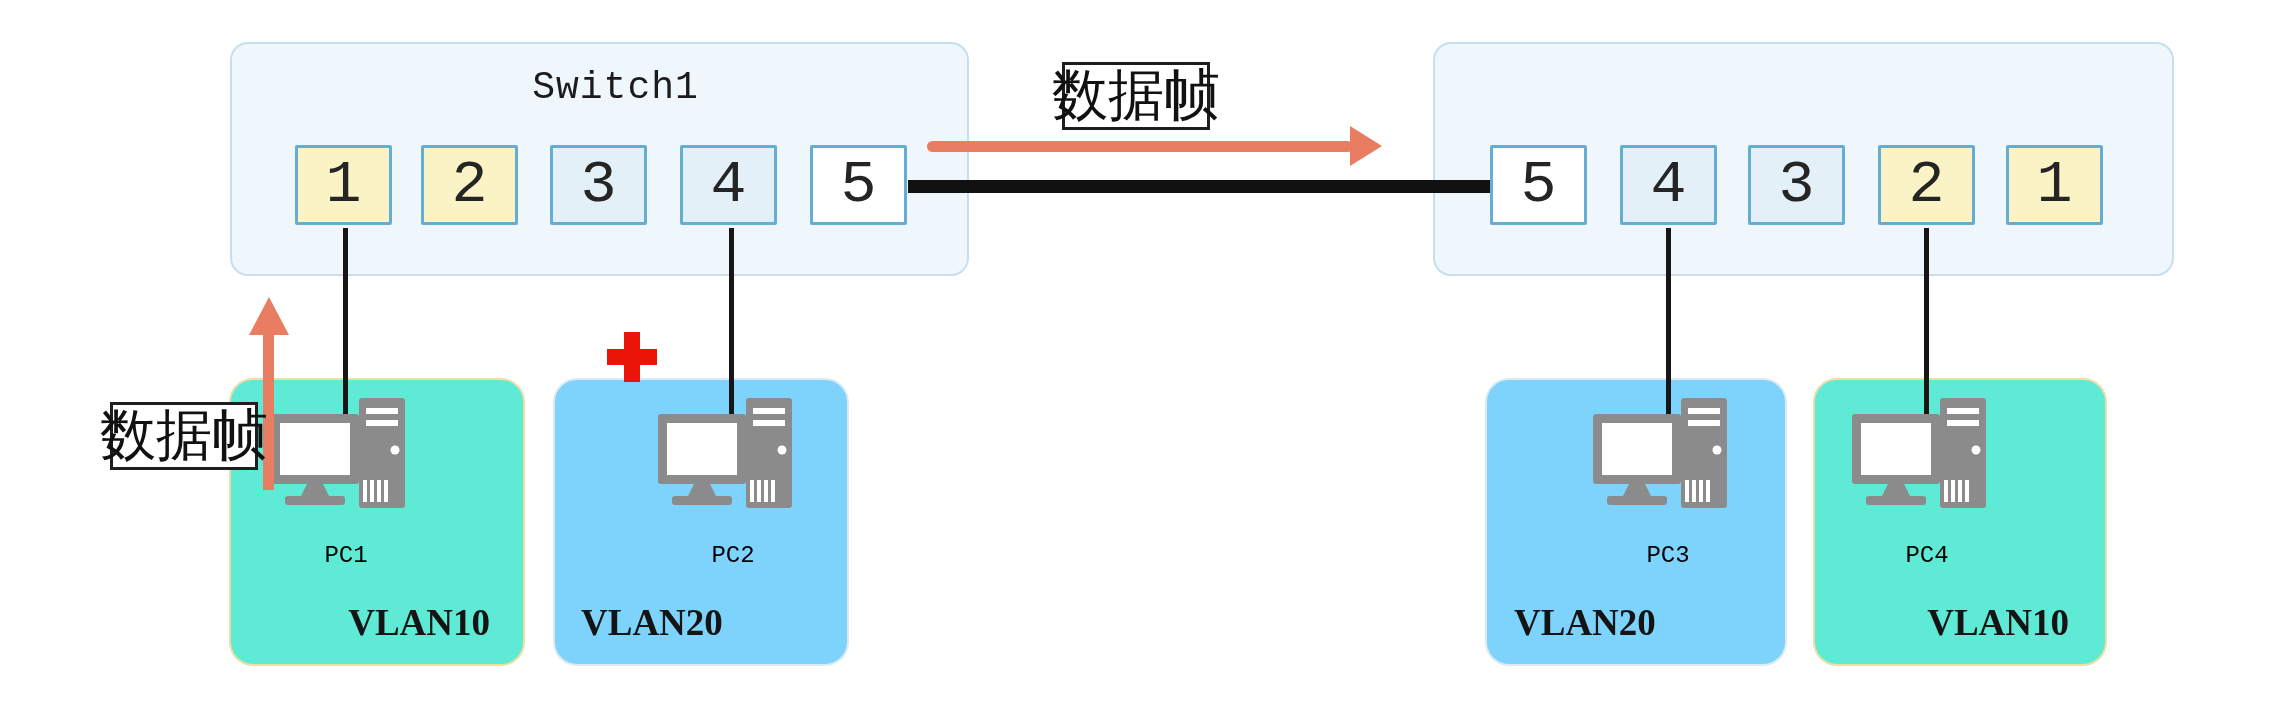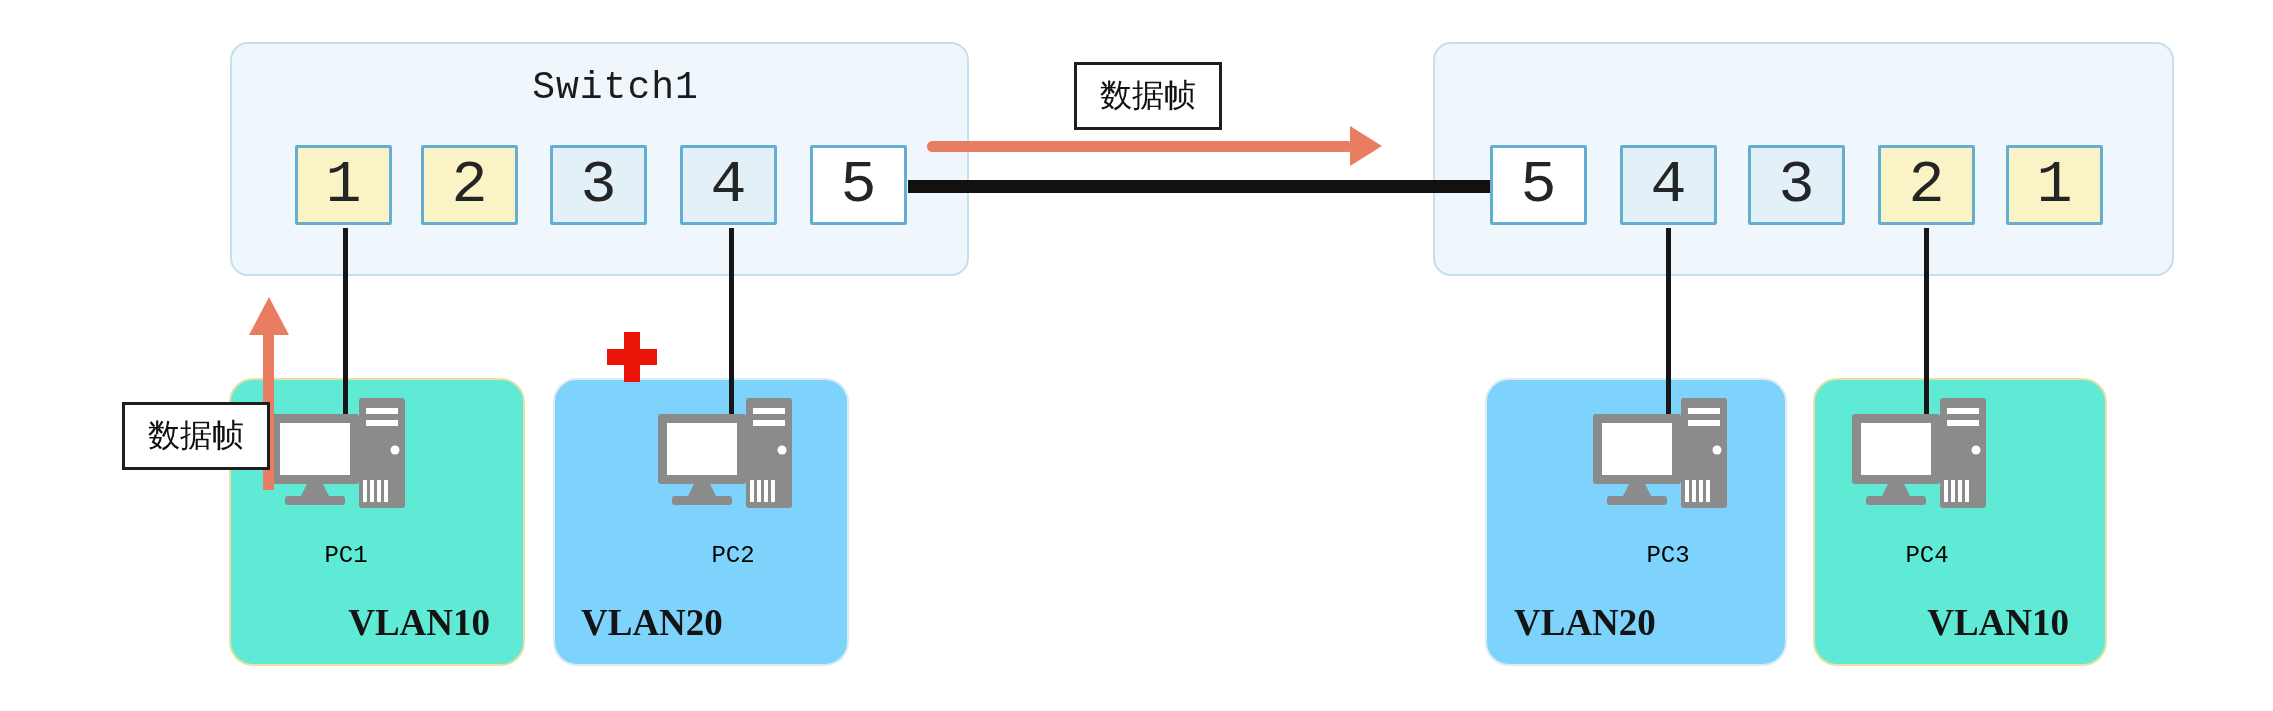--- a/index.html
+++ b/index.html
@@ -54,21 +54,21 @@
   .arrow-up-shaft{position:absolute;left:263px;top:333px;width:11px;height:157px;
                   background:#e87d62;z-index:5;}
   .arrow-up-head{position:absolute;left:249px;top:297px;width:0;height:0;z-index:5;
                  border-bottom:38px solid #e87d62;border-left:20px solid transparent;
                  border-right:20px solid transparent;}
 
   
   .frame-label{position:absolute;background:#ffffff;border:3px solid #1e1e1e;
                display:flex;align-items:center;justify-content:center;
                font-family:"Liberation Sans","DejaVu Sans",sans-serif;
-               font-size:32px;color:#111;z-index:6;white-space:nowrap;margin-left:12px;}
+               font-size:56px;color:#111;z-index:6;white-space:nowrap;}
   #frame-top{left:1062px;top:62px;width:142px;height:62px;}
   #frame-left{left:110px;top:402px;width:142px;height:62px;}
 
   .cross-icon{position:absolute;left:607px;top:332px;z-index:6;}
 </style>
 </head>
 <body>
 
 <div class="canvas">
 

